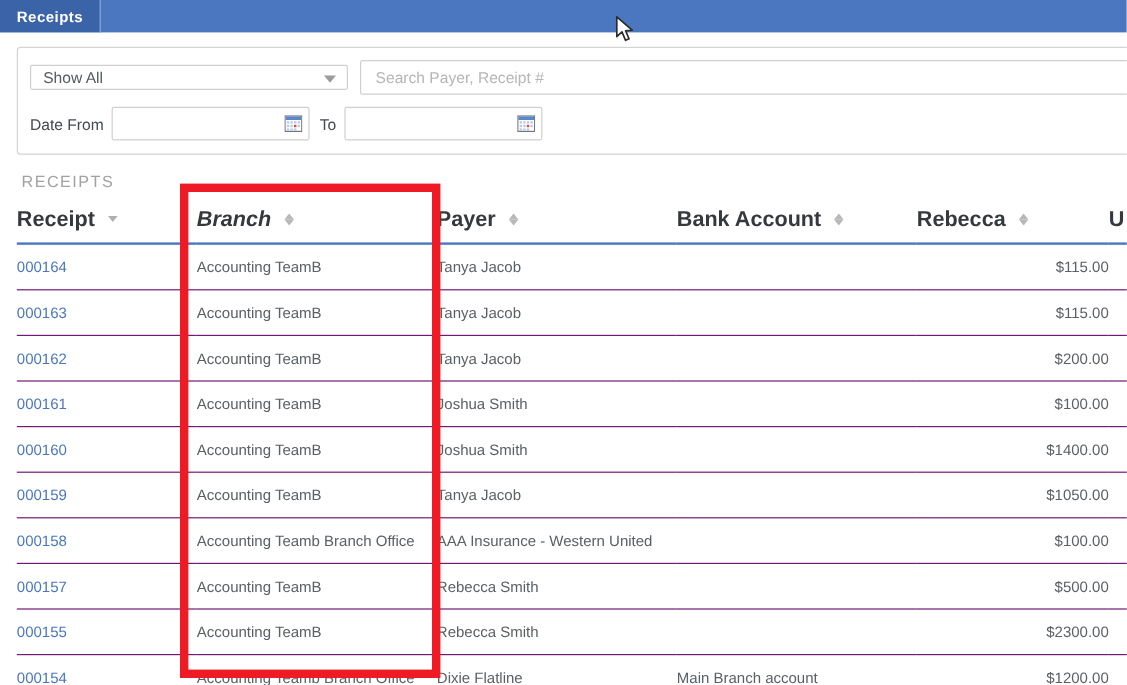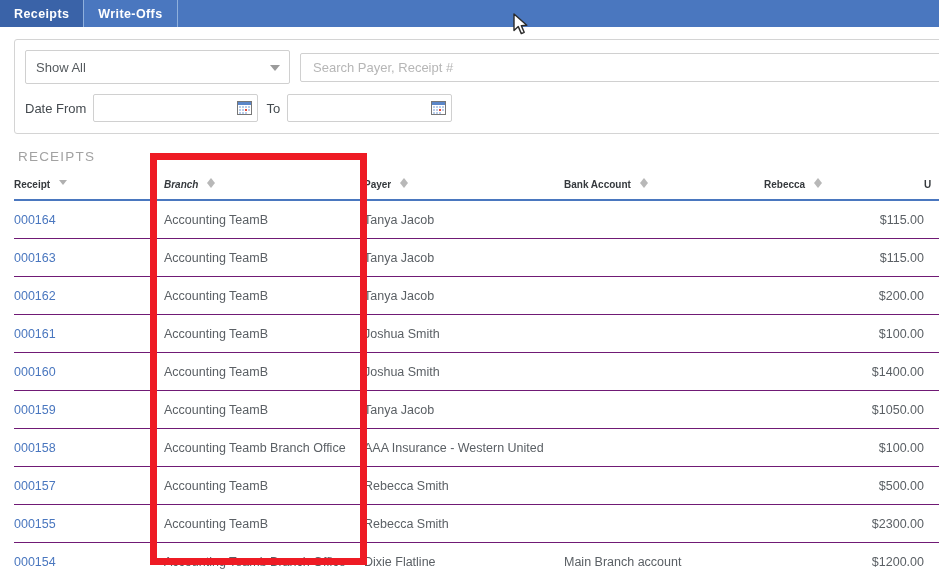--- a/index.html
+++ b/index.html
@@ -65,21 +65,21 @@
   .filter-row {
     display: flex;
     align-items: center;
   }
   .filter-row + .filter-row {
     margin-top: 10px;
   }
   .select-box {
     position: relative;
     width: 265px;
-    height: 34px;
+    height: 21px;
     border: 1px solid #d0d0d0;
     border-radius: 2px;
     background: #ffffff;
     box-sizing: border-box;
     display: flex;
     align-items: center;
     padding: 0 10px;
     cursor: pointer;
   }
   .select-box .sel-label {
@@ -172,21 +172,21 @@
     margin: 13px 0 0 0;
     padding: 0 0 0 14px;
   }
   table.grid {
     border-collapse: collapse;
     width: 1010px;    
     table-layout: fixed;
   }
   table.grid th {
     text-align: left;
-    font-size: 10px;
+    font-size: 18px;
     font-weight: bold;
     color: #35393d;
     padding: 0 0 9px 0;
     border-bottom: 2px solid #4a77bf;
     vertical-align: bottom;
     white-space: nowrap;
   }
   table.grid td {
     font-size: 12.5px;
     color: #5b6065;
@@ -248,23 +248,20 @@
     z-index: 60;
     pointer-events: none;
   }
 </style>
 </head>
 <body>
 
 <div class="tabbar">
   <div class="tab active">
     <span>Receipts</span>
-  </div>
-  <div class="tab">
-    <span>Write-Offs</span>
   </div>
   <div class="tabbar-filler"></div>
 </div>
 <div class="tabbar-underline"></div>
 
 <div class="filter-wrap">
   <div class="filter-panel">
 
     <div class="filter-row">
       <div class="select-box">

